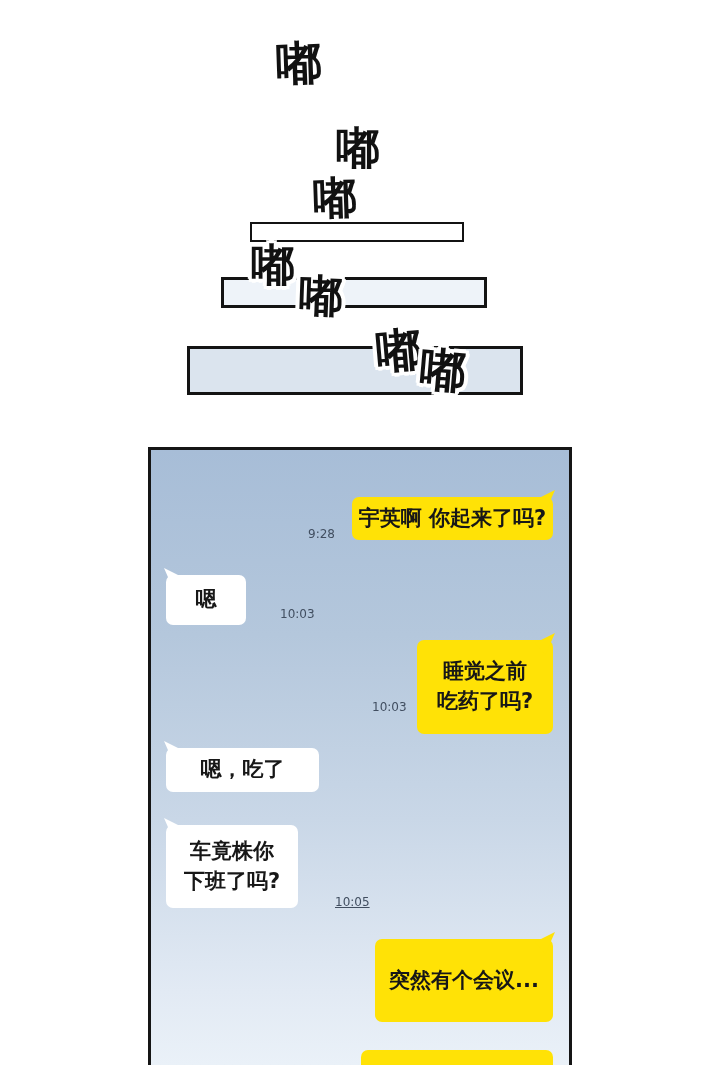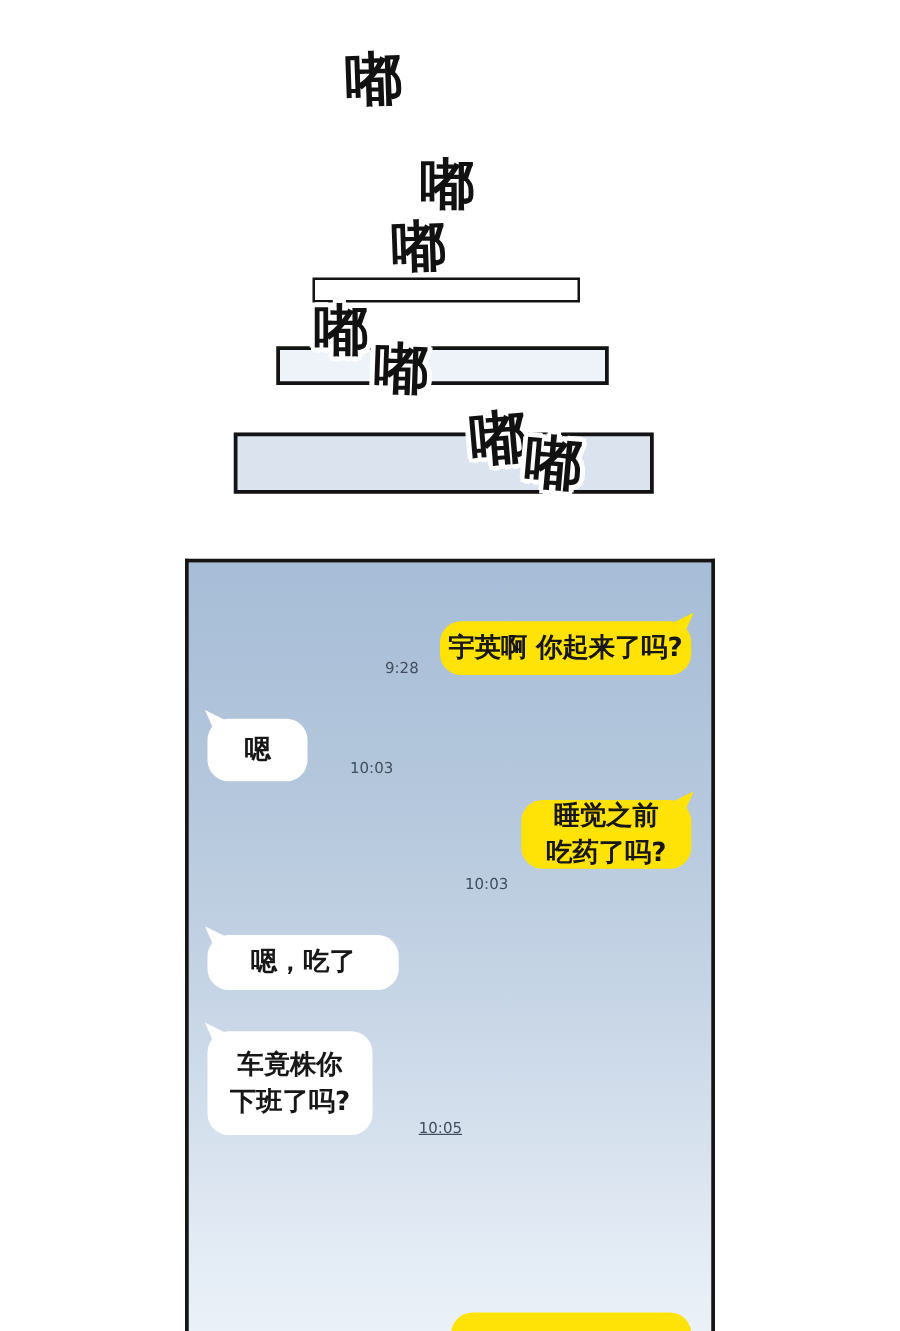--- a/index.html
+++ b/index.html
@@ -53,21 +53,21 @@
     overflow:hidden;
     background:linear-gradient(180deg,#a7bdd7 0%,#b4c7dc 30%,#c9d7e7 60%,#e2eaf4 88%,#eaf1f8 100%);
   }
   .bubble{
     position:absolute;
     display:flex;
     align-items:center;
     justify-content:center;
     text-align:center;
     box-sizing:border-box;
-    border-radius:17px;
+    border-radius:7px;
     font-weight:bold;
     font-size:21px;
     line-height:1.42;
     color:#171717;
     white-space:pre-line;
     z-index:3;
   }
   .b-yellow{background:#ffe206;}
   .b-yellow::after{
     content:"";
@@ -81,21 +81,21 @@
   .b-white::after{
     content:"";
     position:absolute;
     top:-7px;left:-2px;
     width:20px;height:22px;
     background:#ffffff;
     clip-path:polygon(0 0, 100% 45%, 48% 100%);
   }
   .m1{right:16px;top:47px;width:201px;height:43px;}
   .m2{left:15px;top:125px;width:80px;height:50px;}
-  .m3{right:16px;top:190px;width:136px;height:55px;}
+  .m3{right:16px;top:190px;width:136px;height:94px;}
   .m4{left:15px;top:298px;width:153px;height:44px;}
   .m5{left:15px;top:375px;width:132px;height:83px;}
   .m6{right:16px;top:489px;width:178px;height:83px;}
   .m7{right:16px;top:600px;width:192px;height:90px;}
   .m7::after{display:none;}
 
   .time{
     position:absolute;
     font-size:12px;
     color:#414e60;
@@ -133,16 +133,17 @@
   <div class="bubble b-yellow m3">睡觉之前
 吃药了吗?</div>
   <span class="time t3">10:03</span>
 
   <div class="bubble b-white m4">嗯，吃了</div>
 
   <div class="bubble b-white m5">车竟株你
 下班了吗?</div>
   <span class="time t4">10:05</span>
 
+  <div class="bubble b-yellow m6">突然有个会议...</div>
 
   <div class="bubble b-yellow m7"></div>
 
 </div>
 
 </body></html>

